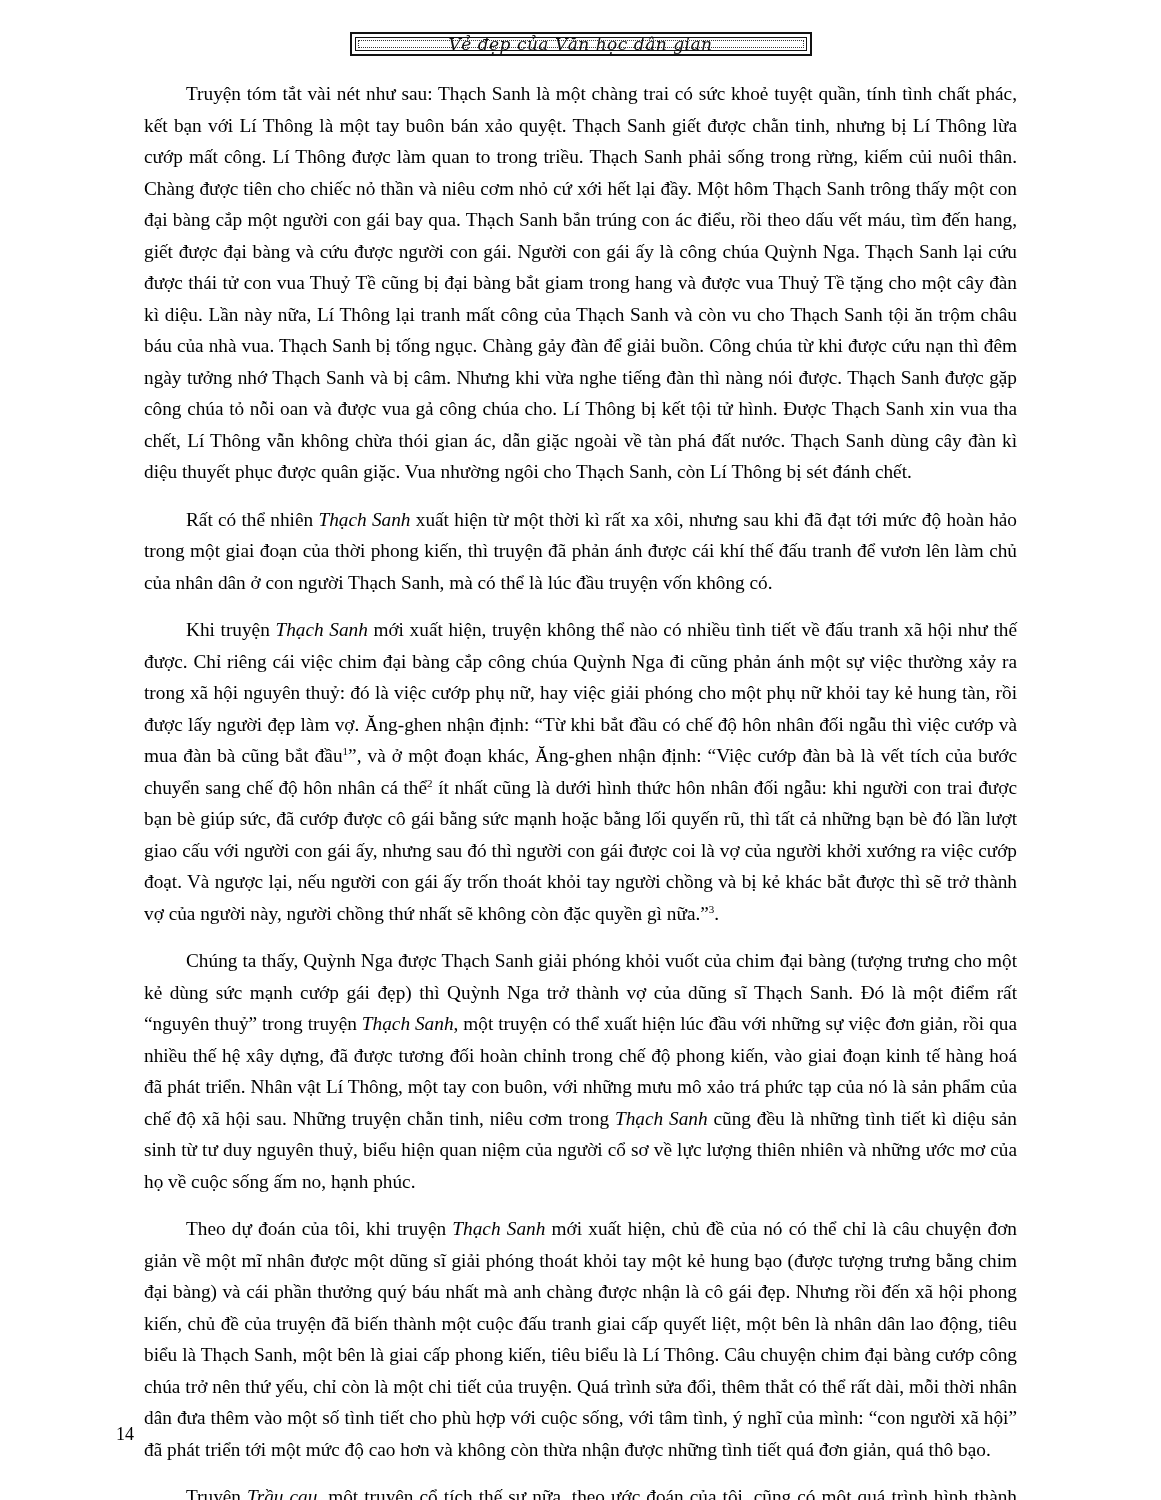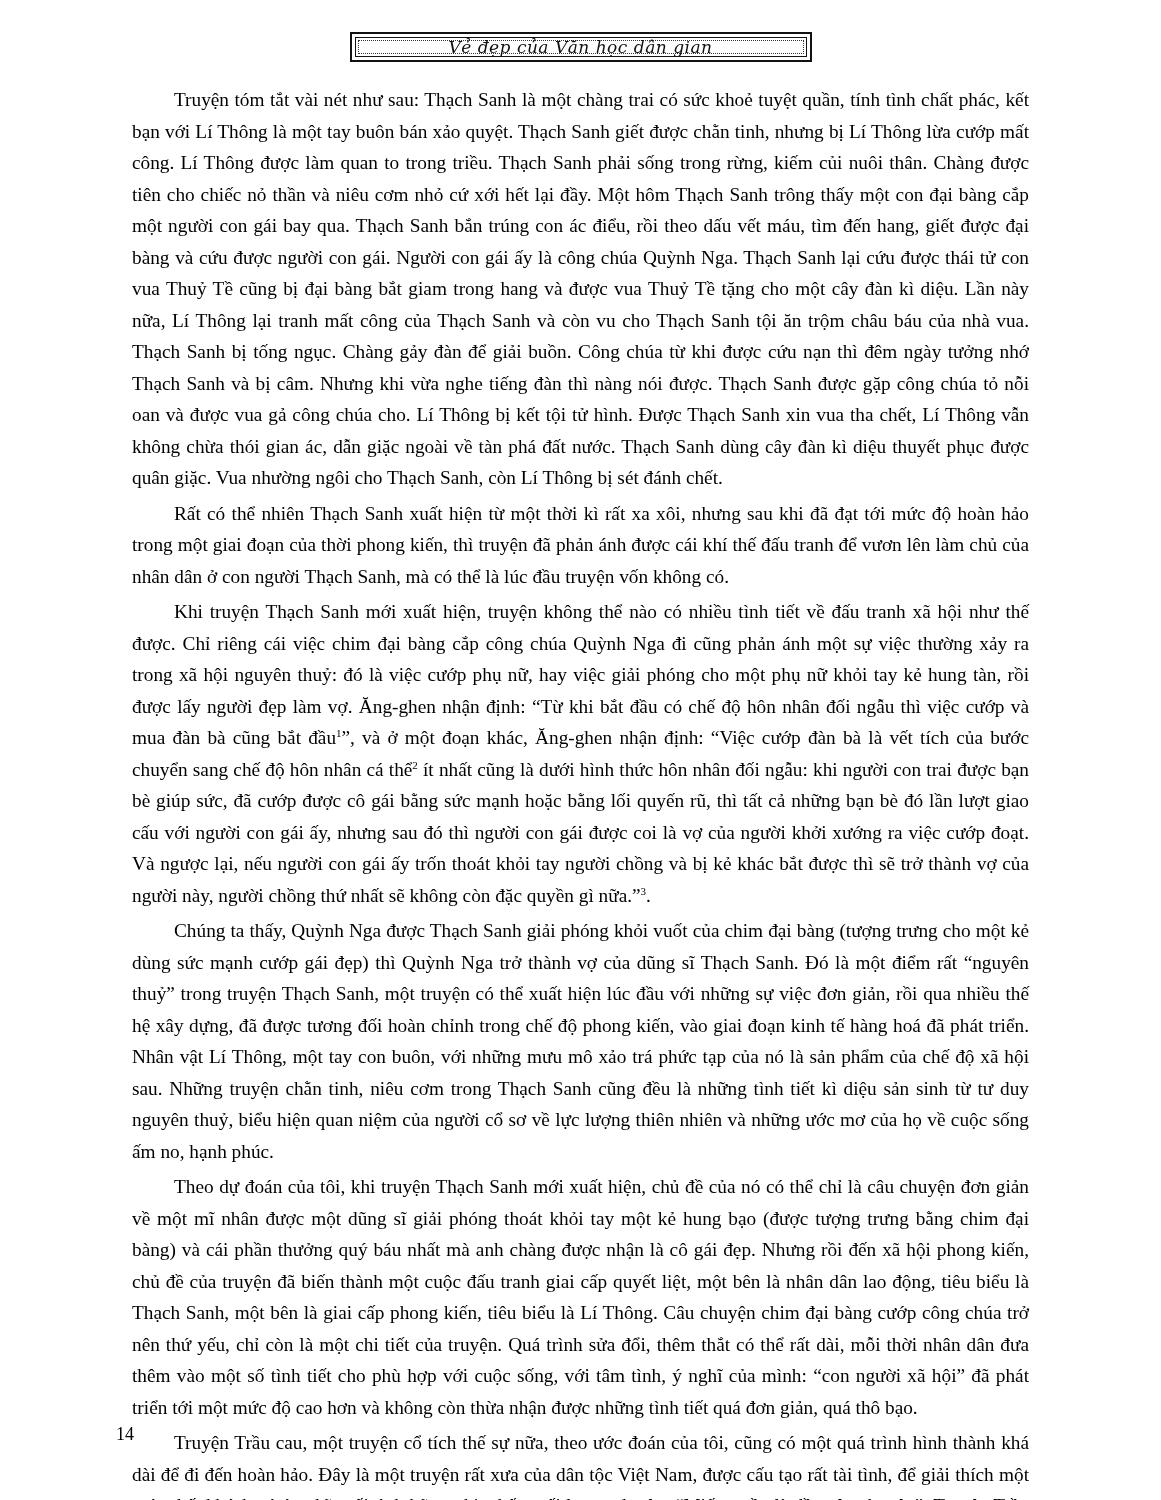--- a/index.html
+++ b/index.html
@@ -20,21 +20,21 @@
     left: 0; top: 0;
     width: 1161px;
     height: 1500px;
     box-sizing: border-box;
     padding: 0;
   }
   
   .header {
     margin: 32px auto 0 auto;
     width: 462px;
-    height: 30px;
+    height: 24px;
     position: relative;
   }
   .header-frame {
     position: absolute;
     left: 0; top: 0;
     width: 100%;
     height: 100%;
     box-sizing: border-box;
     border: 2px solid #111;
   }
@@ -64,24 +64,24 @@
   }
   
   .content {
     margin: 22px auto 0 auto;
     width: 905px;
     text-align: justify;
     font-size: 19.3px;
     line-height: 31.5px;
   }
   .content p {
-    margin: 4px;
+    margin: 16px;
     text-indent: 42px;
   }
-  .it { }
+  .it { font-style: italic; }
   sup {
     font-size: 11px;
     vertical-align: super;
     line-height: 0;
   }
   
   .page-number {
     position: absolute;
     left: 116px;
     top: 1424px;

